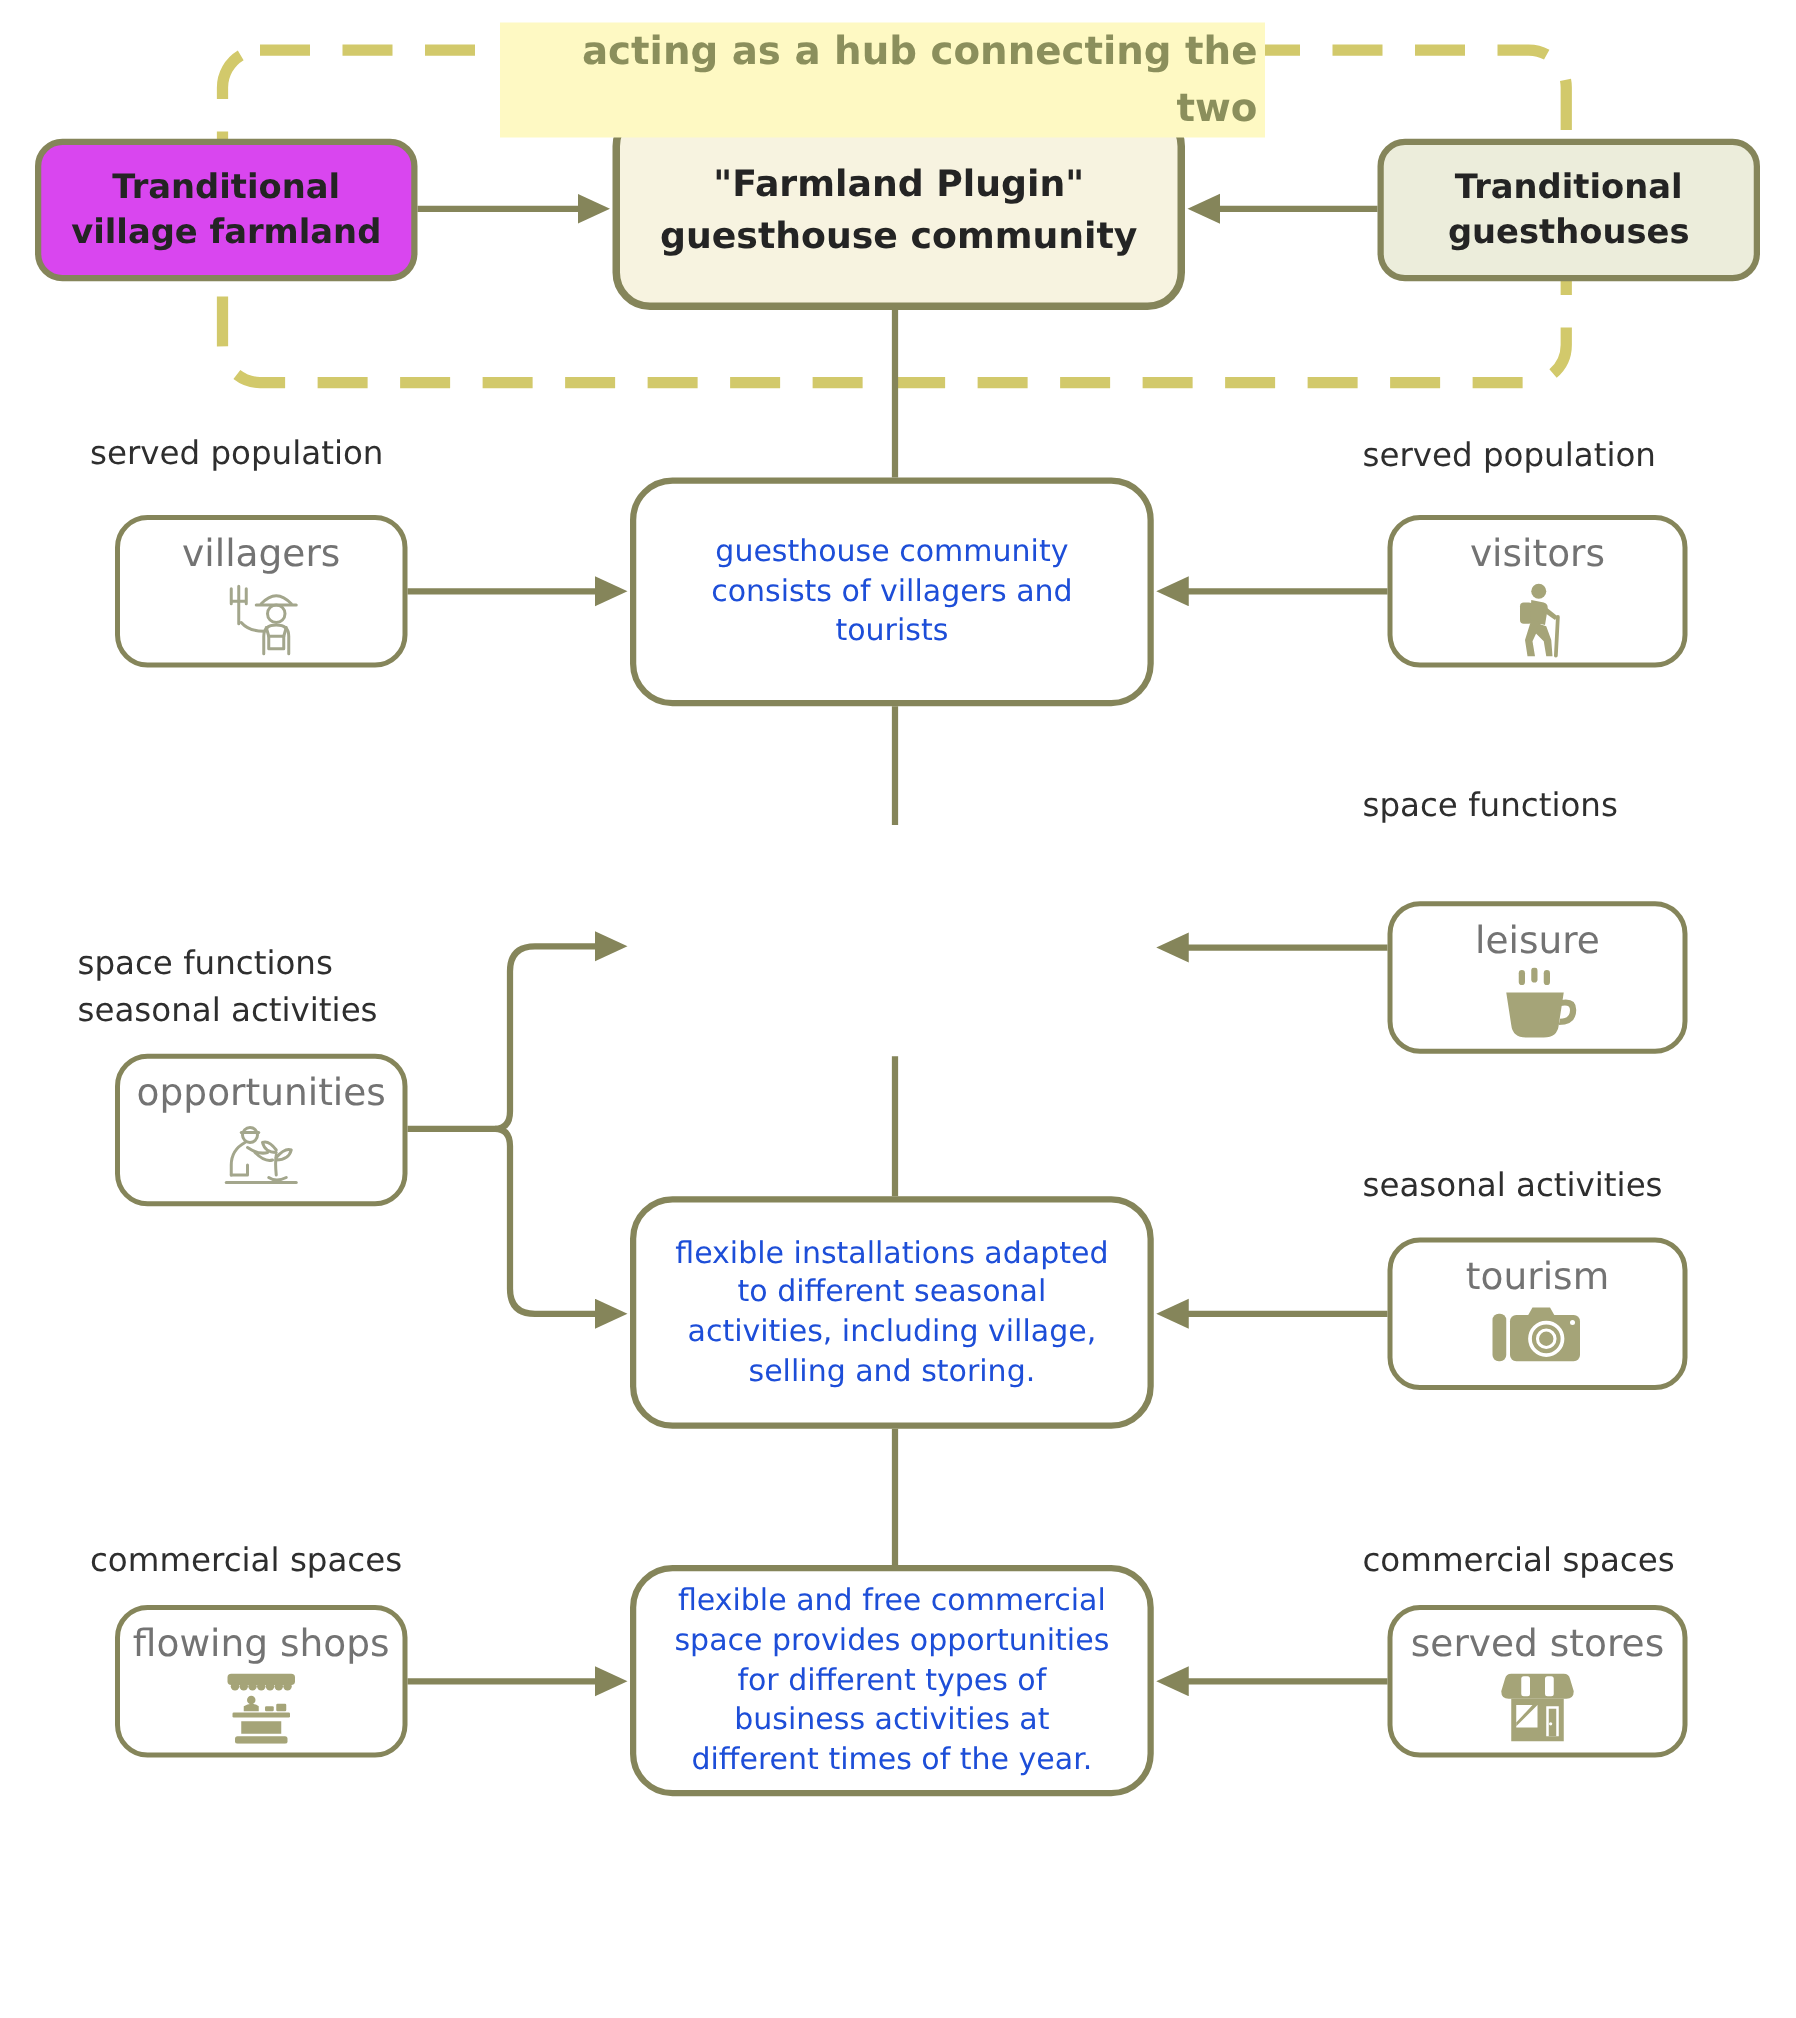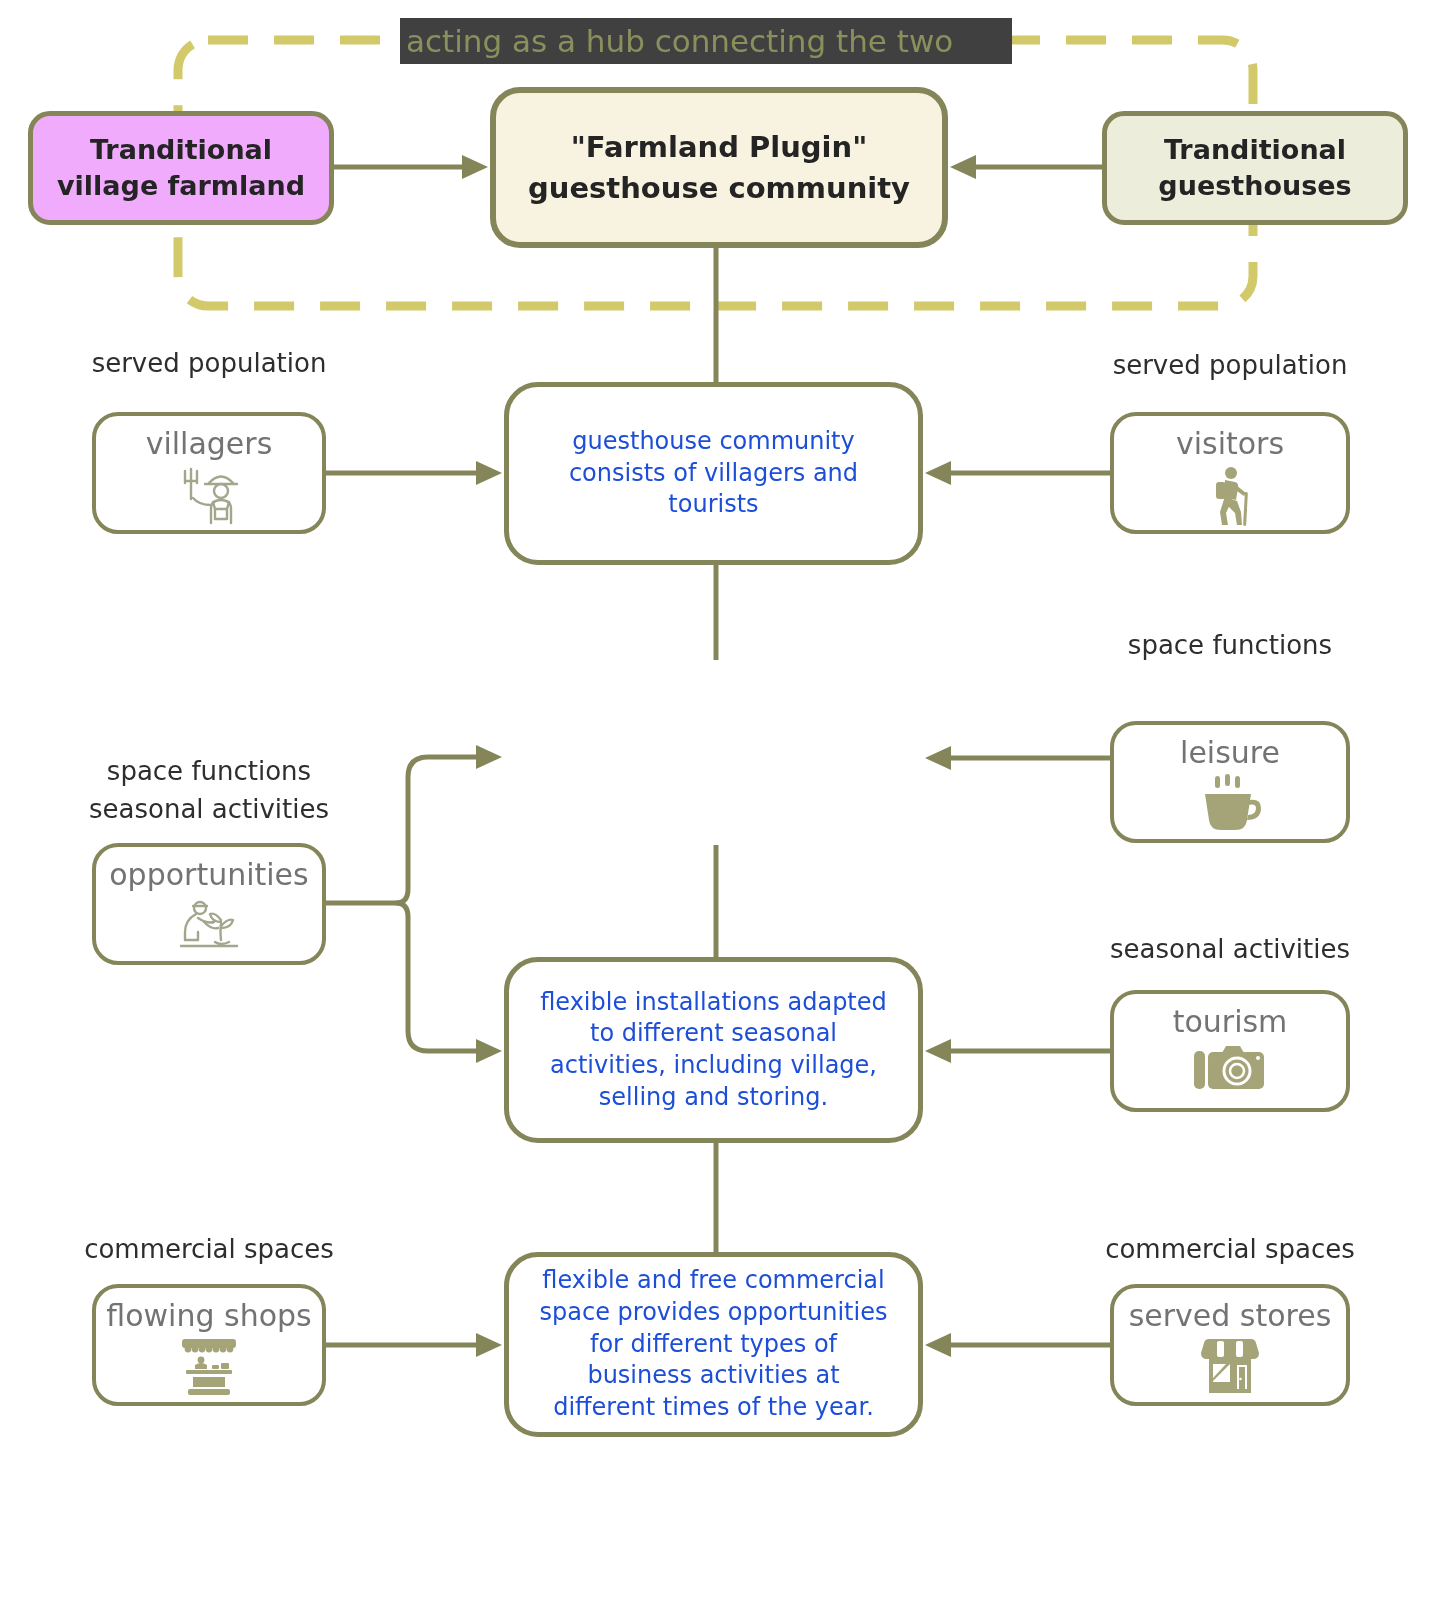--- a/index.html
+++ b/index.html
@@ -11,29 +11,29 @@
     overflow:hidden;
   }
   svg.connectors{position:absolute;left:0;top:0;z-index:0;}
   .node{
     position:absolute;z-index:2;box-sizing:border-box;
     display:flex;flex-direction:column;align-items:center;justify-content:center;
     text-align:center;color:#242424;
   }
   .hub-title{
     position:absolute;z-index:3;left:400px;top:18px;width:600px;
-    text-align:left;font-size:31px;line-height:46px;color:#8b8f5c;
-    background:#404040;padding:0 6px;
+    text-align:right;font-size:31px;line-height:46px;color:#8b8f5c;
+    background:#fef9c3;padding:0 6px;font-weight:bold;
   }
   .top-box{
     border:5px solid #85855a;border-radius:22px;
     font-weight:bold;font-size:27px;line-height:1.35;
     padding:0 12px;
   }
-  .top-left{left:28px;top:111px;width:306px;height:114px;background:#f0abfc;}
+  .top-left{left:28px;top:111px;width:306px;height:114px;background:#d946ef;}
   .top-center{
     left:490px;top:87px;width:458px;height:161px;background:#f7f3e0;
     border-width:6px;border-radius:30px;font-size:29px;line-height:1.4;
   }
   .top-right{left:1102px;top:111px;width:306px;height:114px;background:#eceddb;}
   .center-box{
     left:504px;width:419px;background:#ffffff;
     border:5px solid #85855a;border-radius:34px;
     font-size:24px;line-height:1.32;color:#1d4ed8;padding:0 26px;
   }
@@ -50,21 +50,21 @@
   .left-col{left:92px;width:234px;height:122px;}
   .right-col{left:1110px;width:240px;height:122px;}
   .b-villagers{top:412px;}
   .b-visitors{top:412px;}
   .b-leisure{top:721px;}
   .b-horticulture{top:843px;}
   .b-tourism{top:990px;}
   .b-flowing{top:1284px;}
   .b-fixed{top:1284px;}
   .side-label{
-    position:absolute;z-index:2;text-align:center;
+    position:absolute;z-index:2;
     font-size:26px;line-height:38px;color:#2e2e2e;
   }
   .l-served-left{left:72px;top:344px;width:274px;}
   .l-served-right{left:1090px;top:346px;width:280px;}
   .l-space-right{left:1090px;top:626px;width:280px;}
   .l-horti{left:62px;top:752px;width:294px;}
   .l-seasonal-right{left:1090px;top:930px;width:280px;}
   .l-comm-left{left:72px;top:1230px;width:274px;}
   .l-comm-right{left:1090px;top:1230px;width:280px;}
 </style>

